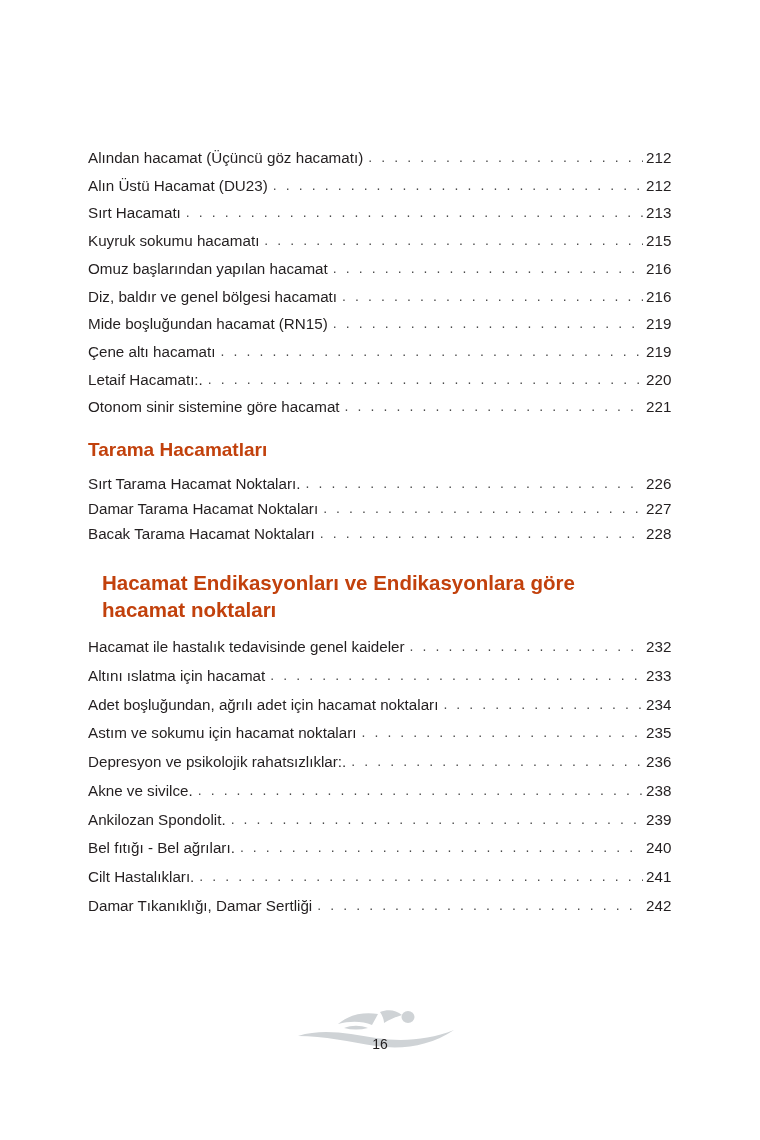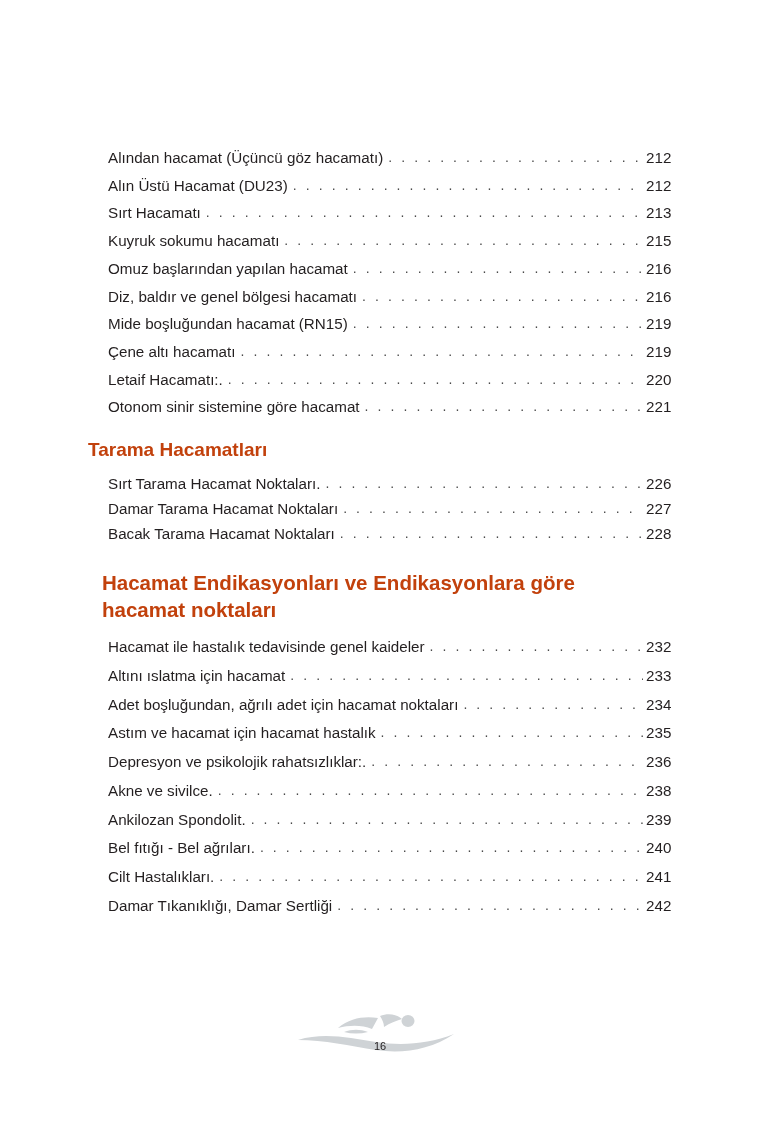--- a/index.html
+++ b/index.html
@@ -27,21 +27,20 @@
   .toc-entry {
     display: flex;
     align-items: baseline;
     font-size: 15.2px;
     line-height: 1.0;
     margin-bottom: 12.5px;
     white-space: nowrap;
   }
   .toc-entry .label {
     flex: 0 0 auto;
-    margin-left: 20px;
   }
   .toc-entry .leader {
     flex: 1 1 auto;
     overflow: hidden;
     white-space: nowrap;
     margin: 0 3px 0 5px;
     position: relative;
     bottom: 1px;
     letter-spacing: 2.6px;
     color: #4a4a4a;
@@ -77,21 +76,21 @@
     left: 0;
     right: 0;
     bottom: 88px;
     text-align: center;
   }
   .ornament {
     display: block;
     margin: 0 auto;
   }
   .page-number {
-    font-size: 11px;
+    font-size: 14px;
     color: #231f20;
     margin-top: -14px;
     position: relative;
     z-index: 2;
   }
 </style>
 </head>
 <body>
 
 <div class="page">
@@ -183,21 +182,21 @@
         <span class="label">Altını ıslatma için hacamat</span>
         <span class="leader">. . . . . . . . . . . . . . . . . . . . . . . . . . . . . . . . . . . . . . . . . . . . . . . . . . . . . . . . . . . . . . . . . . . . . . . . . . . . . .</span>
         <span class="page-no">233</span>
       </div>
       <div class="toc-entry">
         <span class="label">Adet boşluğundan, ağrılı adet için hacamat noktaları</span>
         <span class="leader">. . . . . . . . . . . . . . . . . . . . . . . . . . . . . . . . . . . . . . . . . . . . . . . . . . . . . . . . . . . . . . . . . . . . . . . . . . . . . .</span>
         <span class="page-no">234</span>
       </div>
       <div class="toc-entry">
-        <span class="label">Astım ve hacamat için hacamat hastalık</span>
+        <span class="label">Astım ve sokumu için hacamat noktaları</span>
         <span class="leader">. . . . . . . . . . . . . . . . . . . . . . . . . . . . . . . . . . . . . . . . . . . . . . . . . . . . . . . . . . . . . . . . . . . . . . . . . . . . . .</span>
         <span class="page-no">235</span>
       </div>
       <div class="toc-entry">
         <span class="label">Depresyon ve psikolojik rahatsızlıklar:.</span>
         <span class="leader">. . . . . . . . . . . . . . . . . . . . . . . . . . . . . . . . . . . . . . . . . . . . . . . . . . . . . . . . . . . . . . . . . . . . . . . . . . . . . .</span>
         <span class="page-no">236</span>
       </div>
       <div class="toc-entry">
         <span class="label">Akne ve sivilce.</span>

